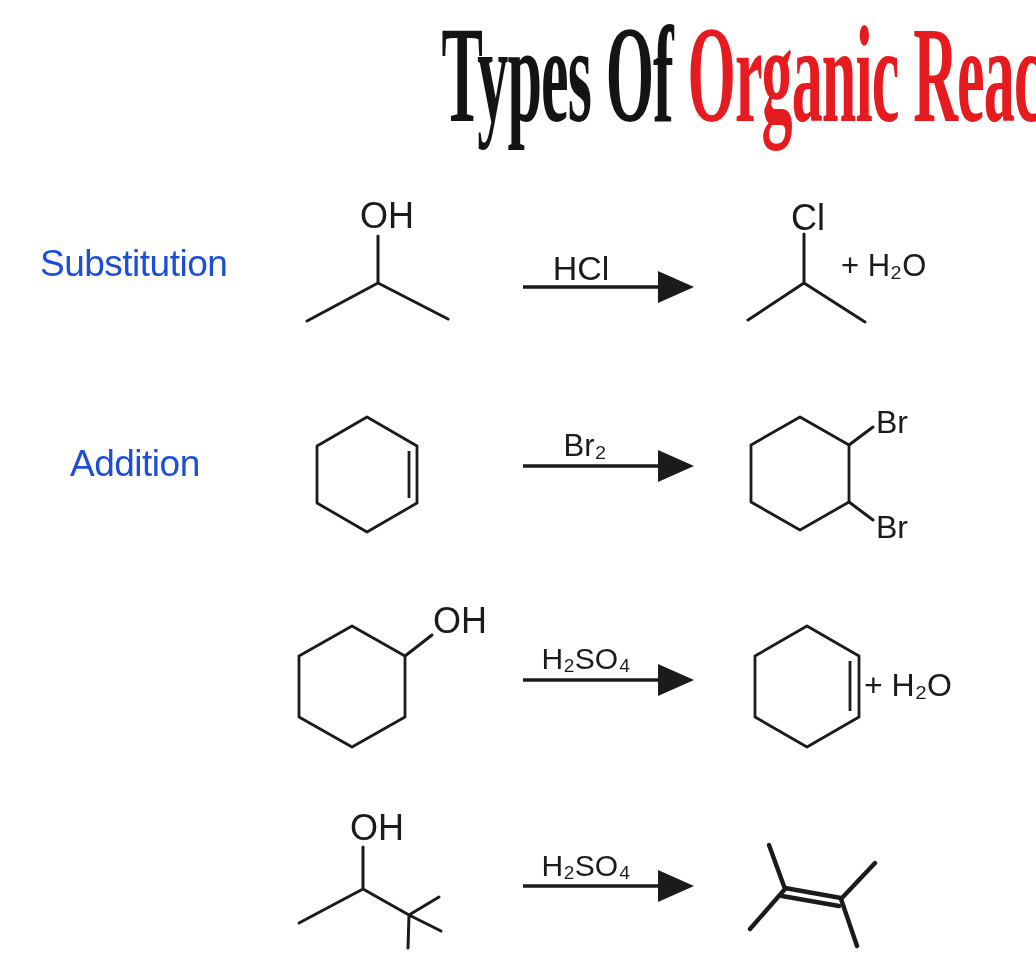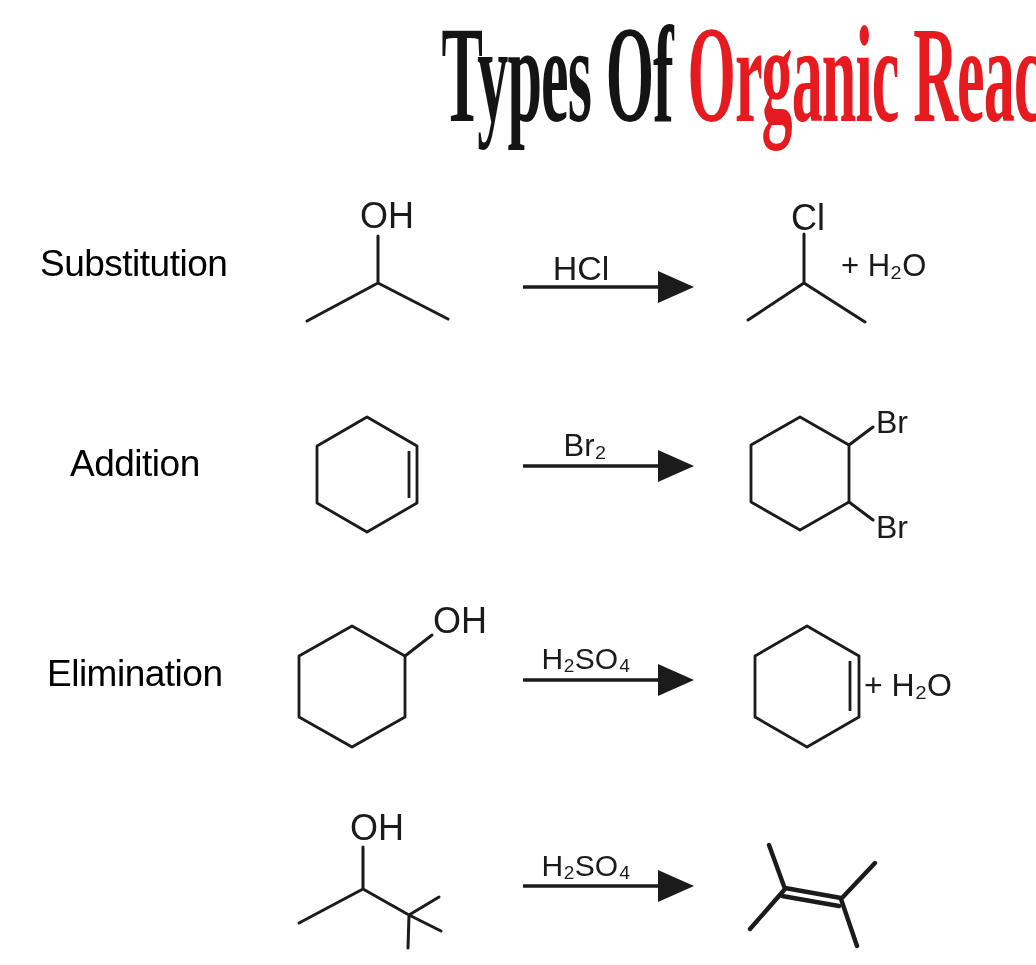--- a/index.html
+++ b/index.html
@@ -13,21 +13,21 @@
   }
   .title-inner {
     display:inline-block;
     transform:scaleX(0.45); transform-origin:50% 0;
     font-family:"Liberation Serif","DejaVu Serif",serif;
     font-weight:700; font-size:138px; line-height:1.08; letter-spacing:-2px;
     color:#141414;
   }
   .title-red { color:#e51b20; }
   .row-label {
-    position:absolute; font-size:37px; line-height:1; color:#000000;
+    position:absolute; font-size:37px; line-height:1; color:#1d4ed8;
     letter-spacing:-0.5px; white-space:nowrap;
   }
   svg.diagram { position:absolute; left:0; top:0; }
   .bond  { stroke:#1b1b1b; stroke-width:3;   fill:none; stroke-linecap:round; }
   .ring  { stroke:#1b1b1b; stroke-width:2.8; fill:none; stroke-linejoin:round; }
   .dbl   { stroke:#1b1b1b; stroke-width:2.8; fill:none; stroke-linecap:butt; }
   .thick { stroke-width:4.4; }
   .arrow-shaft { stroke:#1b1b1b; stroke-width:3.4; fill:none; }
   .arrow-head  { fill:#1b1b1b; stroke:none; }
   text.chem { fill:#1b1b1b; font-family:"Liberation Sans","DejaVu Sans",sans-serif; }
@@ -36,21 +36,20 @@
 <body>
 
 <div class="canvas">
 
   <div class="title-wrap">
     <div class="title-inner"><span>Types Of</span> <span class="title-red">Organic Reactions</span></div>
   </div>
 
   <div class="row-label" style="left:40px;top:245px">Substitution</div>
   <div class="row-label" style="left:70px;top:445px">Addition</div>
-  <div class="row-label" style="left:47px;top:655px">Elimination</div>
 
   <svg class="diagram" width="1036" height="965" viewBox="0 0 1036 965">
 
     <g>
       <g>
         <text class="chem" x="387" y="228" font-size="36" text-anchor="middle">OH</text>
         <path class="bond" d="M378,236 L378,283 M378,283 L307,321 M378,283 L448,319"></path>
       </g>
       <g>
         <line class="arrow-shaft" x1="523" y1="287" x2="661" y2="287"></line>

